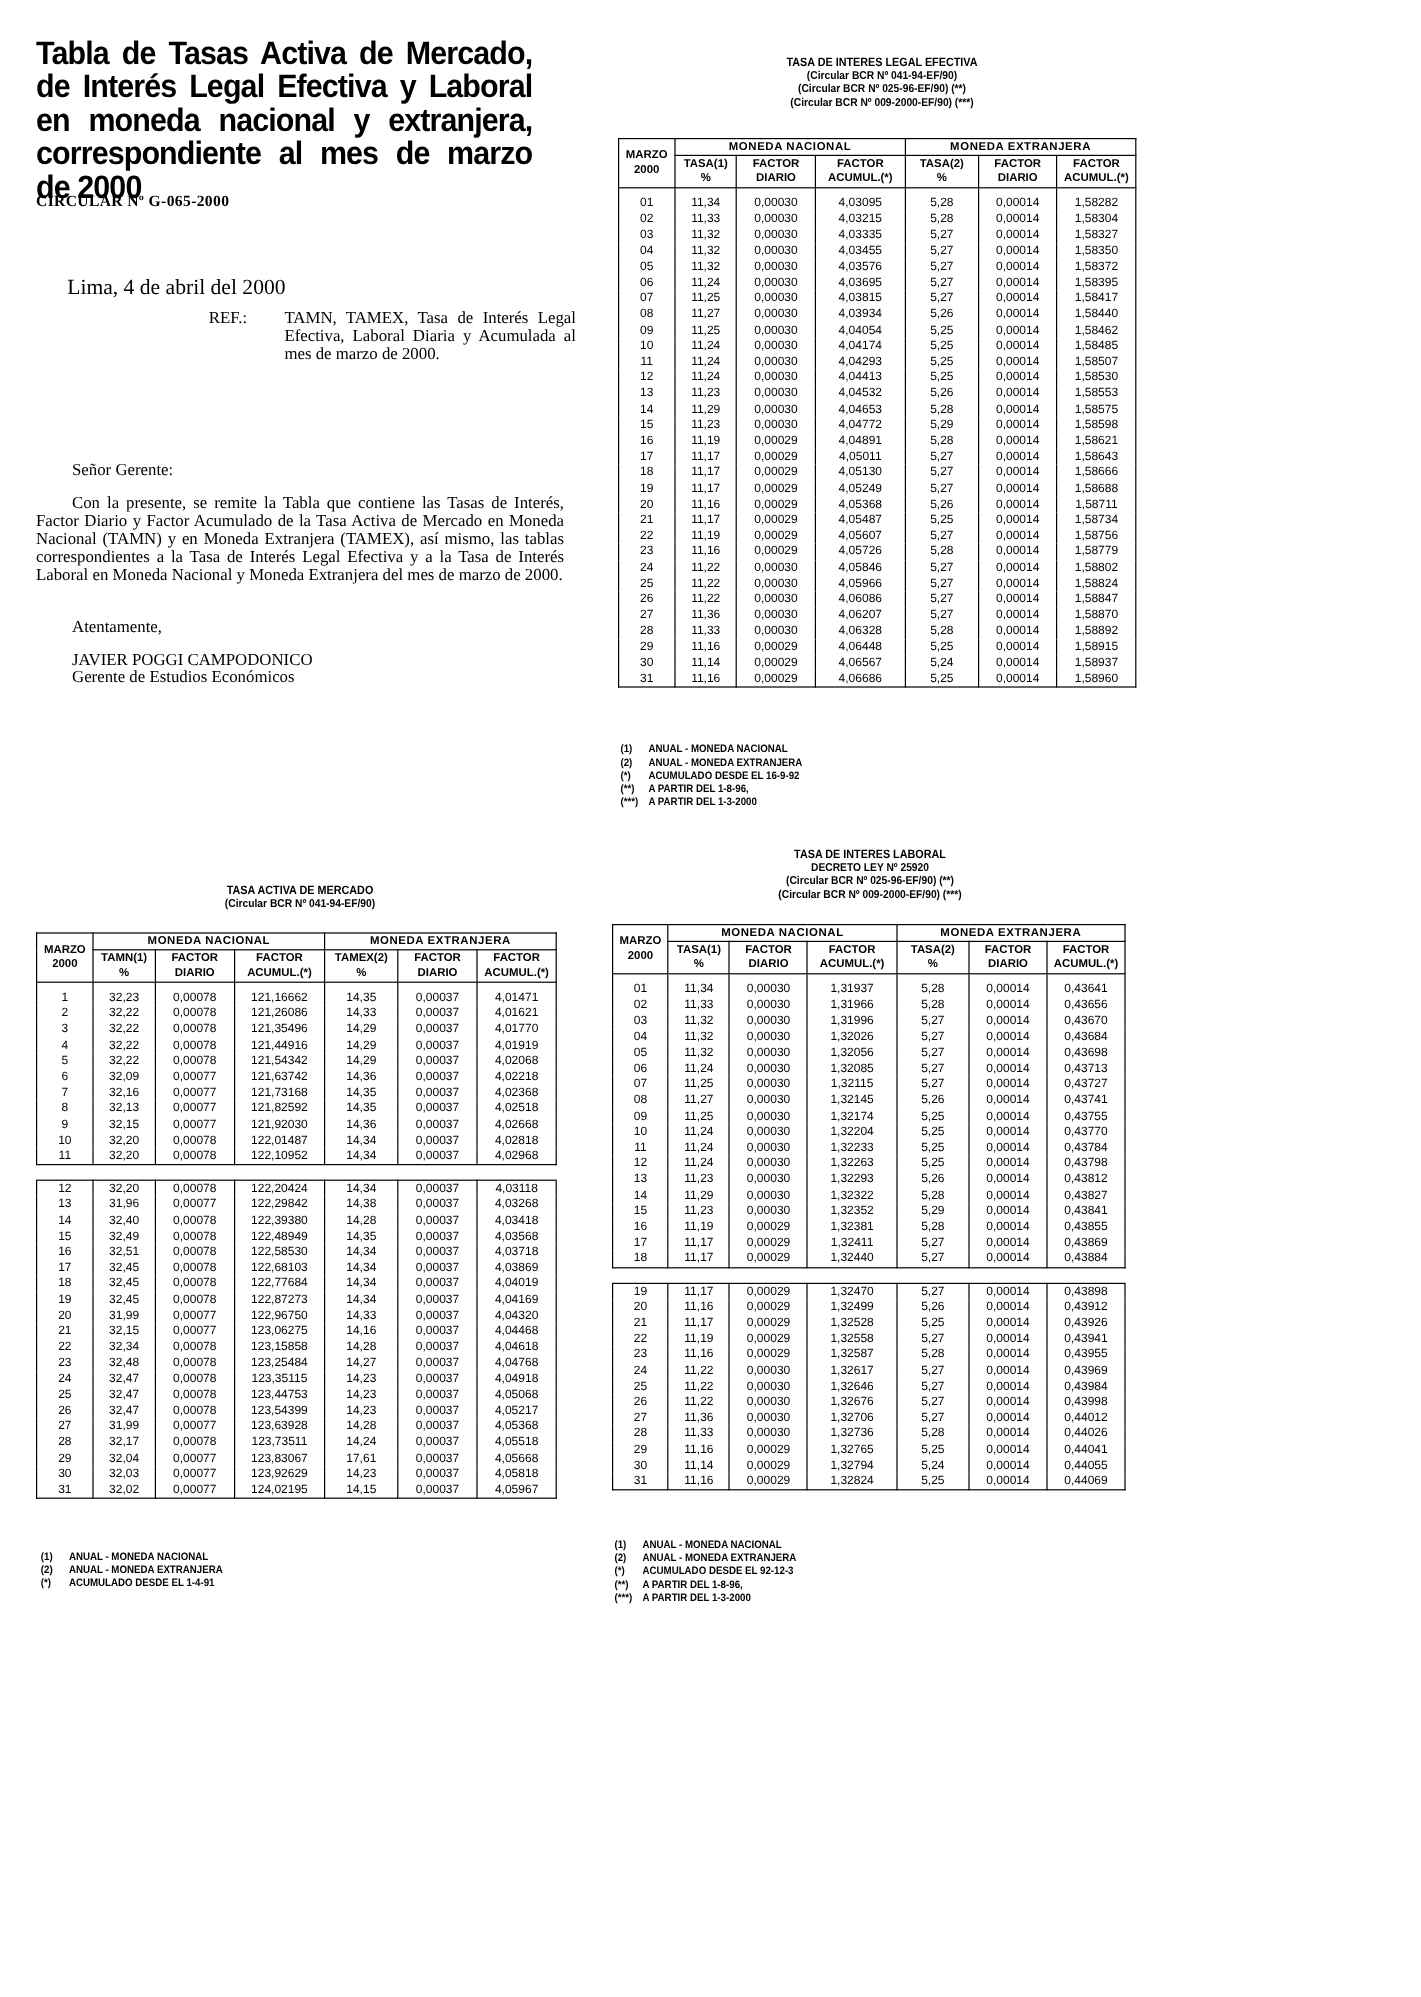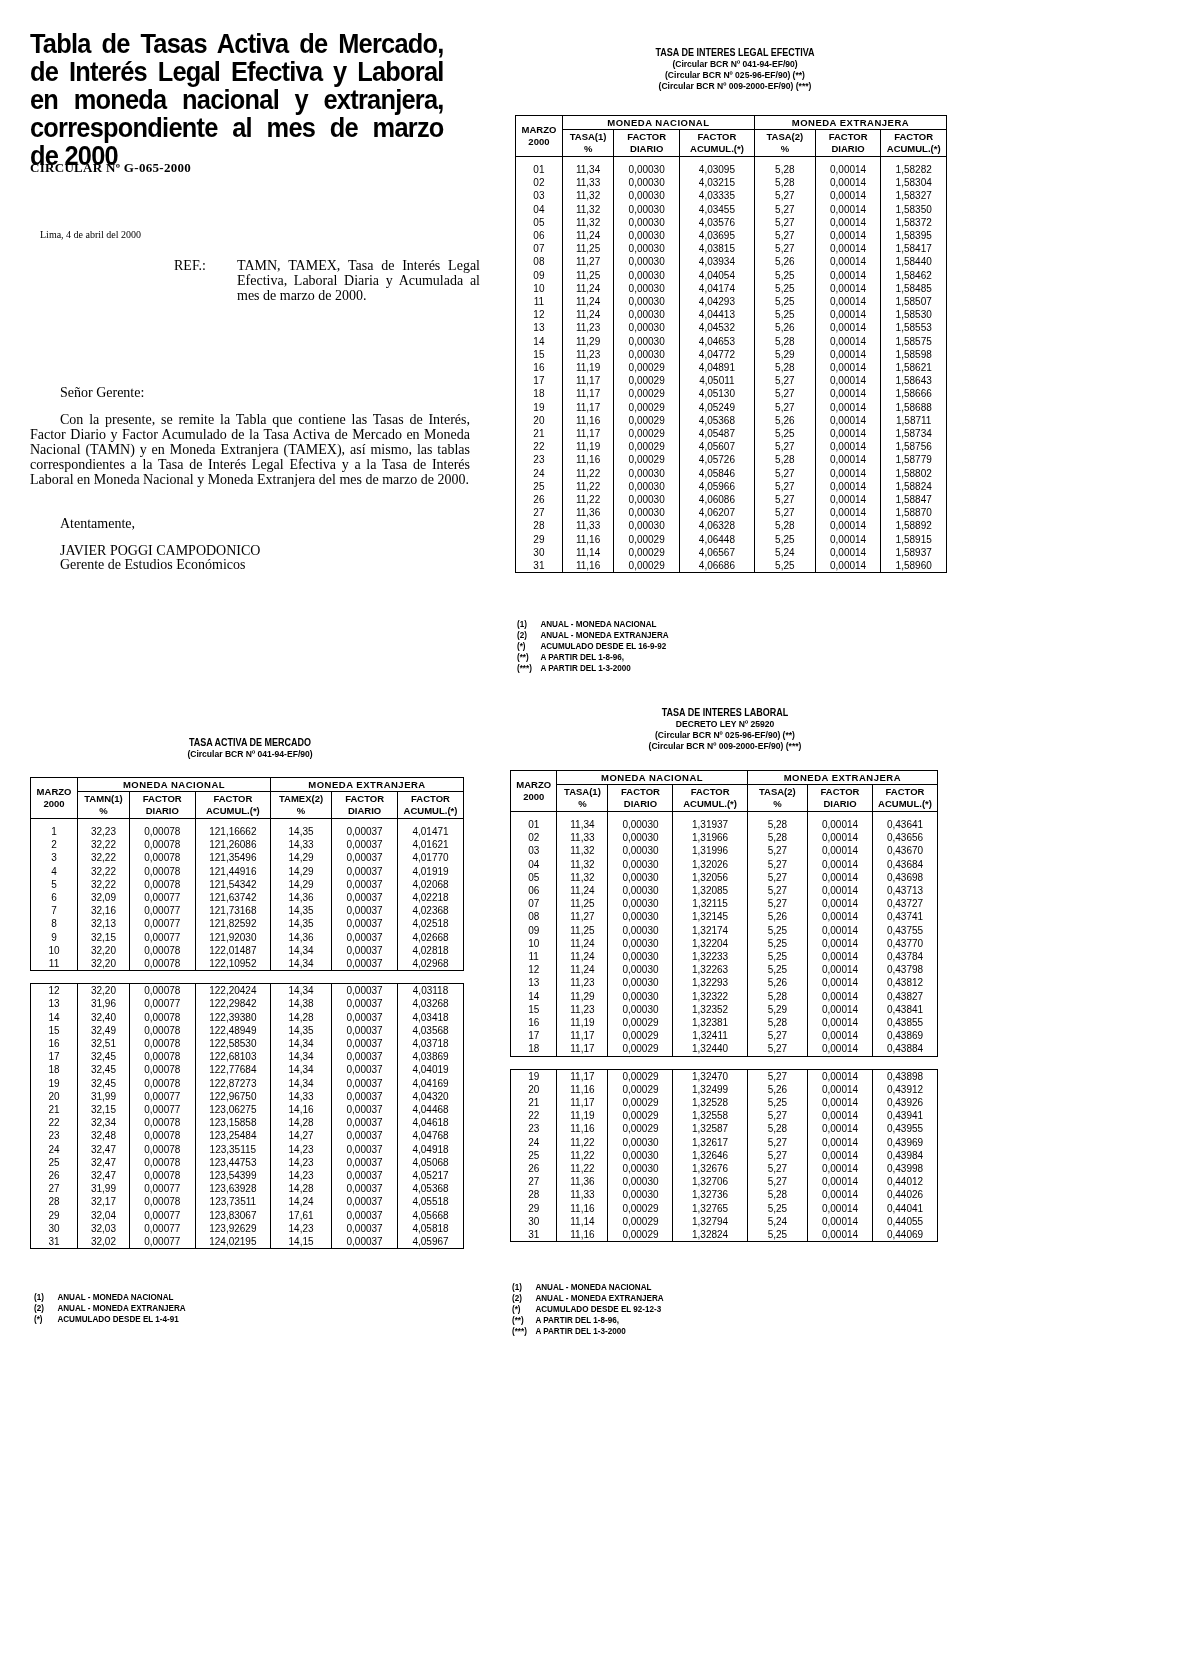--- a/index.html
+++ b/index.html
@@ -1,20 +1,20 @@
 <!DOCTYPE html>
 <html><head>
 <meta charset="utf-8">
 <style>
   html, body { margin:0; padding:0; background:#ffffff; }
   body { width:1184px; height:1664px; position:relative; overflow:hidden; color:#000; font-family:"Liberation Serif", serif; }
   .abs { position:absolute; }
   #main-title { left:30px; top:30px; width:440px; font-family:"Liberation Sans", sans-serif; font-weight:bold; font-size:27px; line-height:28px; letter-spacing:-0.8px; text-align:justify; transform:scaleX(0.94); transform-origin:left top; }
   #circular { left:30px; top:160px; width:440px; text-align:left; font-weight:bold; font-size:13px; letter-spacing:0.3px; }
-  #date-line { left:40px; top:229px; font-size:10px; }
+  #date-line { left:56px; top:229px; font-size:18px; }
   #ref-block { left:170px; top:258px; width:300px; font-size:14px; line-height:15px; }
   #ref-block .ref-label { position:absolute; left:4px; top:0; }
   #ref-block .ref-text { position:absolute; left:67px; top:0; width:243px; text-align:justify; }
   #salutation { left:60px; top:385px; font-size:14px; }
   #body-para { left:30px; top:412px; width:440px; font-size:14px; line-height:15px; text-align:justify; text-indent:30px; }
   #closing { left:60px; top:516px; font-size:14px; }
   #signer { left:60px; top:544px; font-size:14px; line-height:14px; }
 
   .tbl-title { font-family:"Liberation Sans", sans-serif; font-weight:bold; font-size:9.5px; line-height:11px; text-align:center; transform:scaleX(0.9); }
   .tbl-title .t1 { font-size:10px; }

